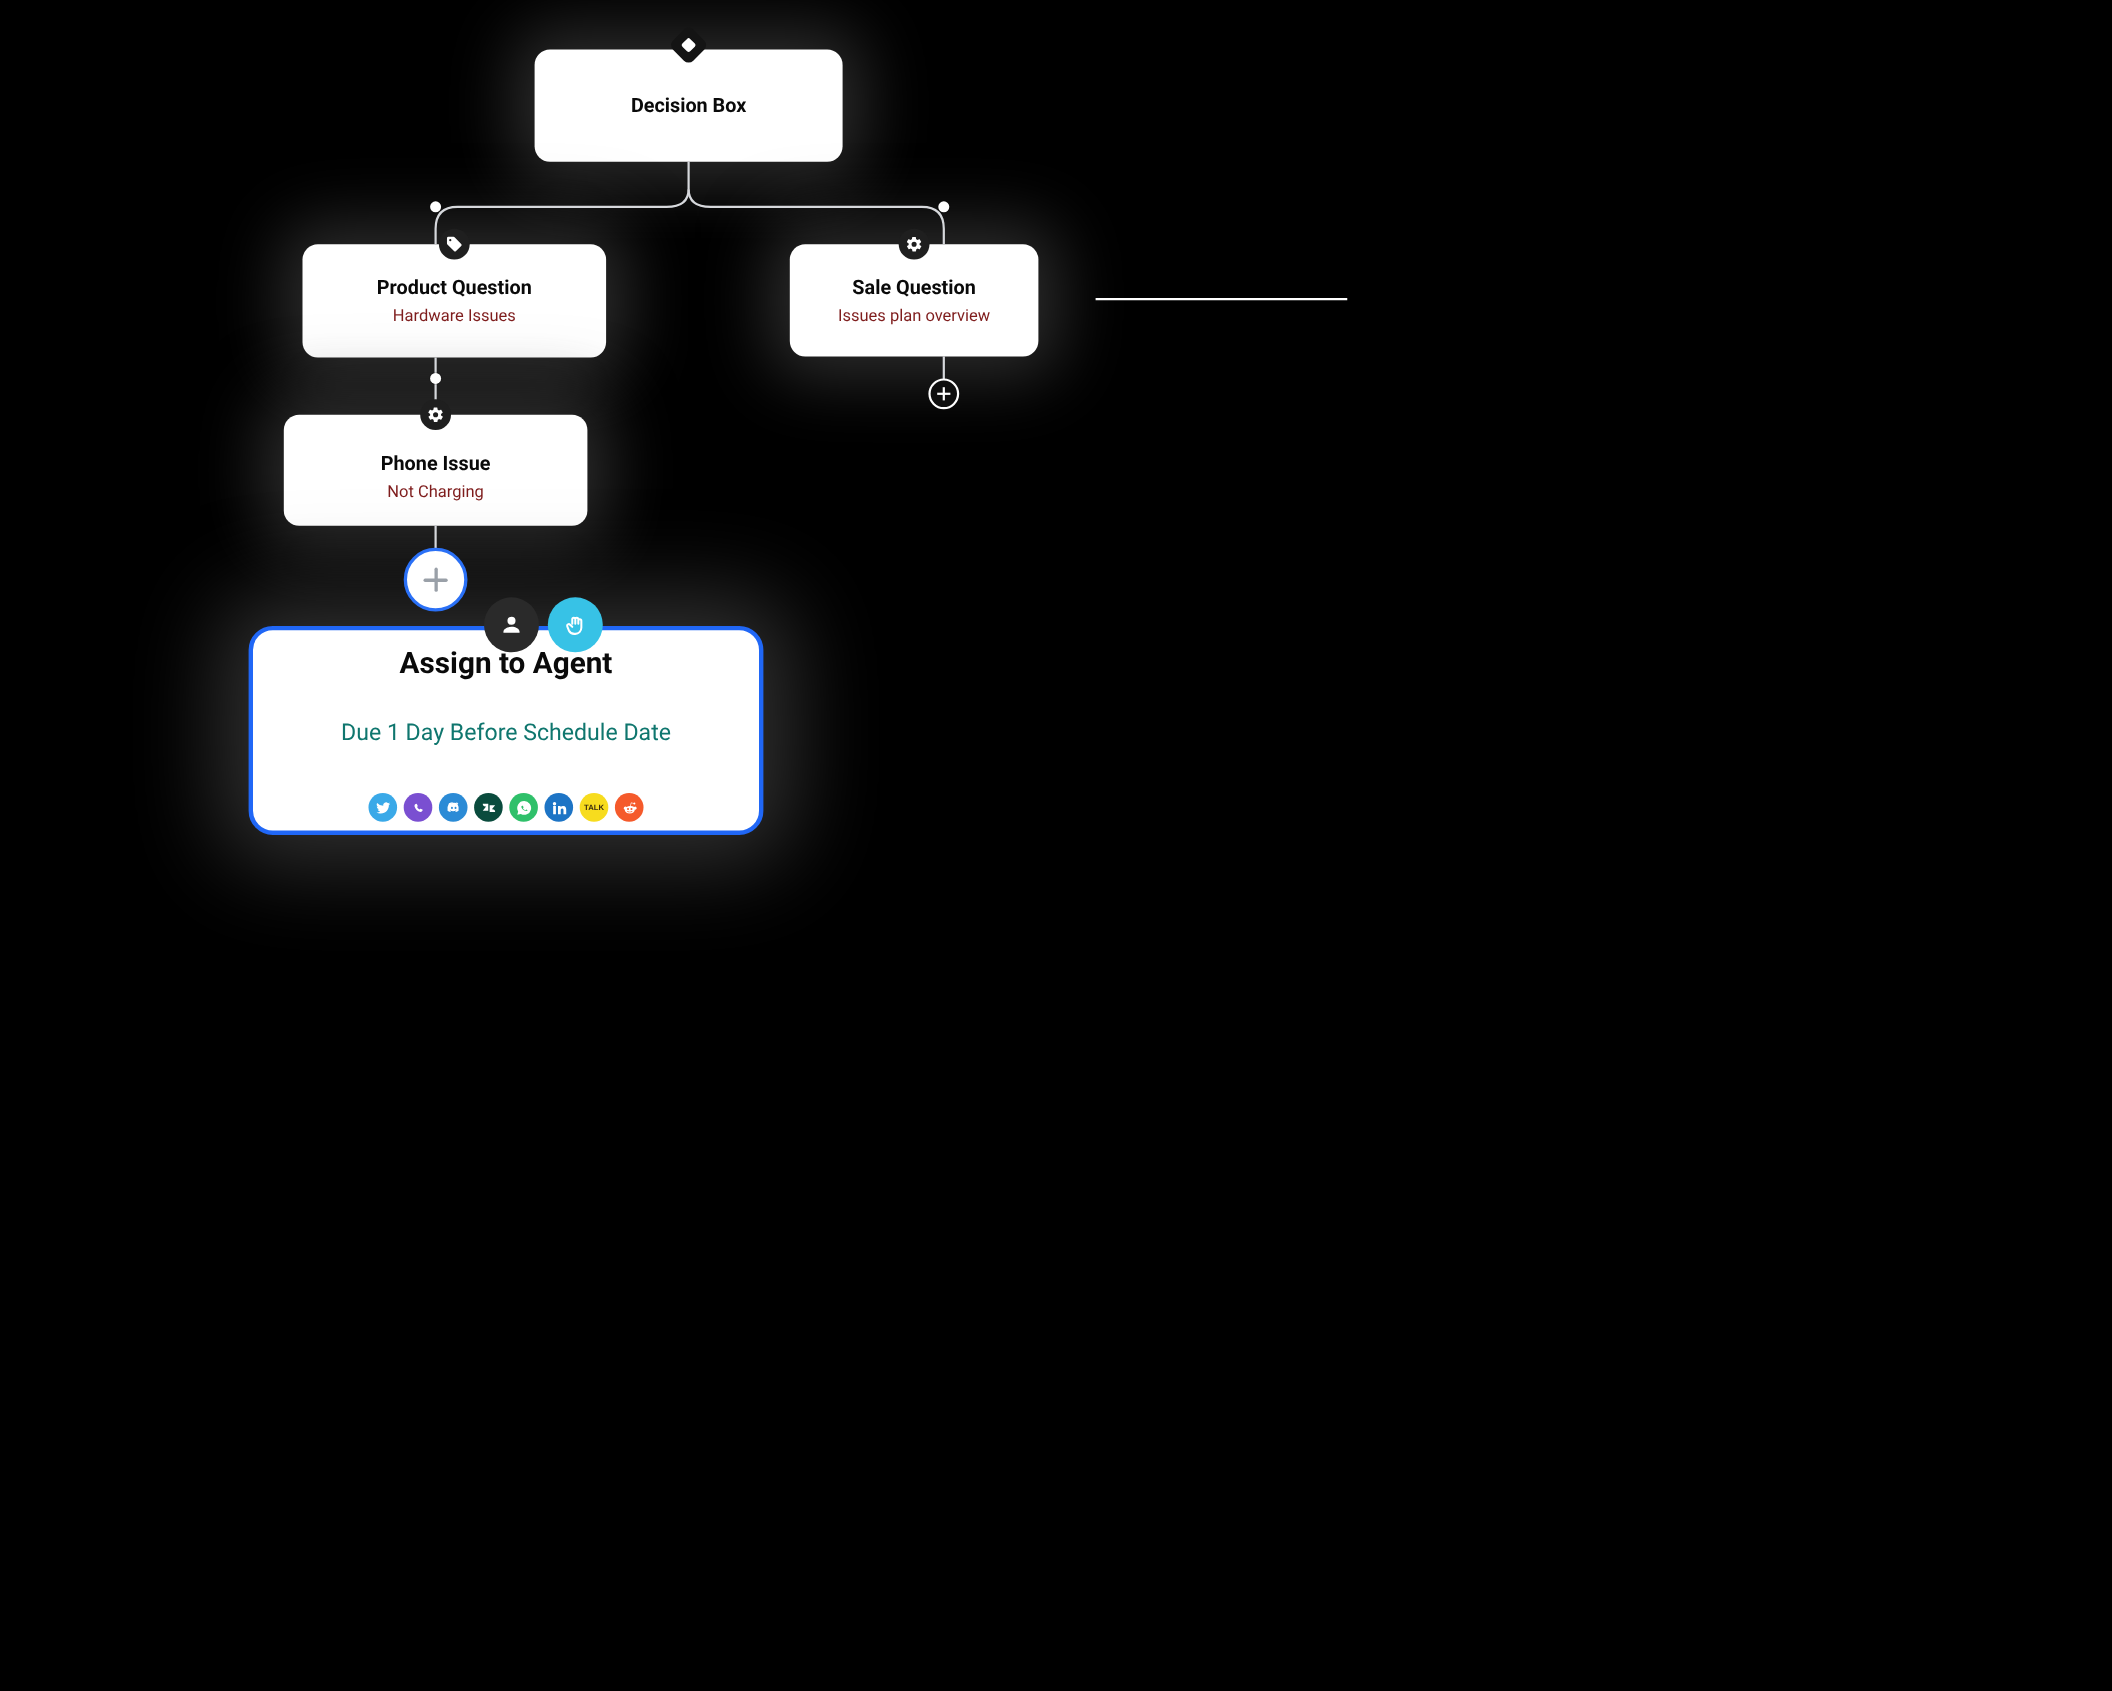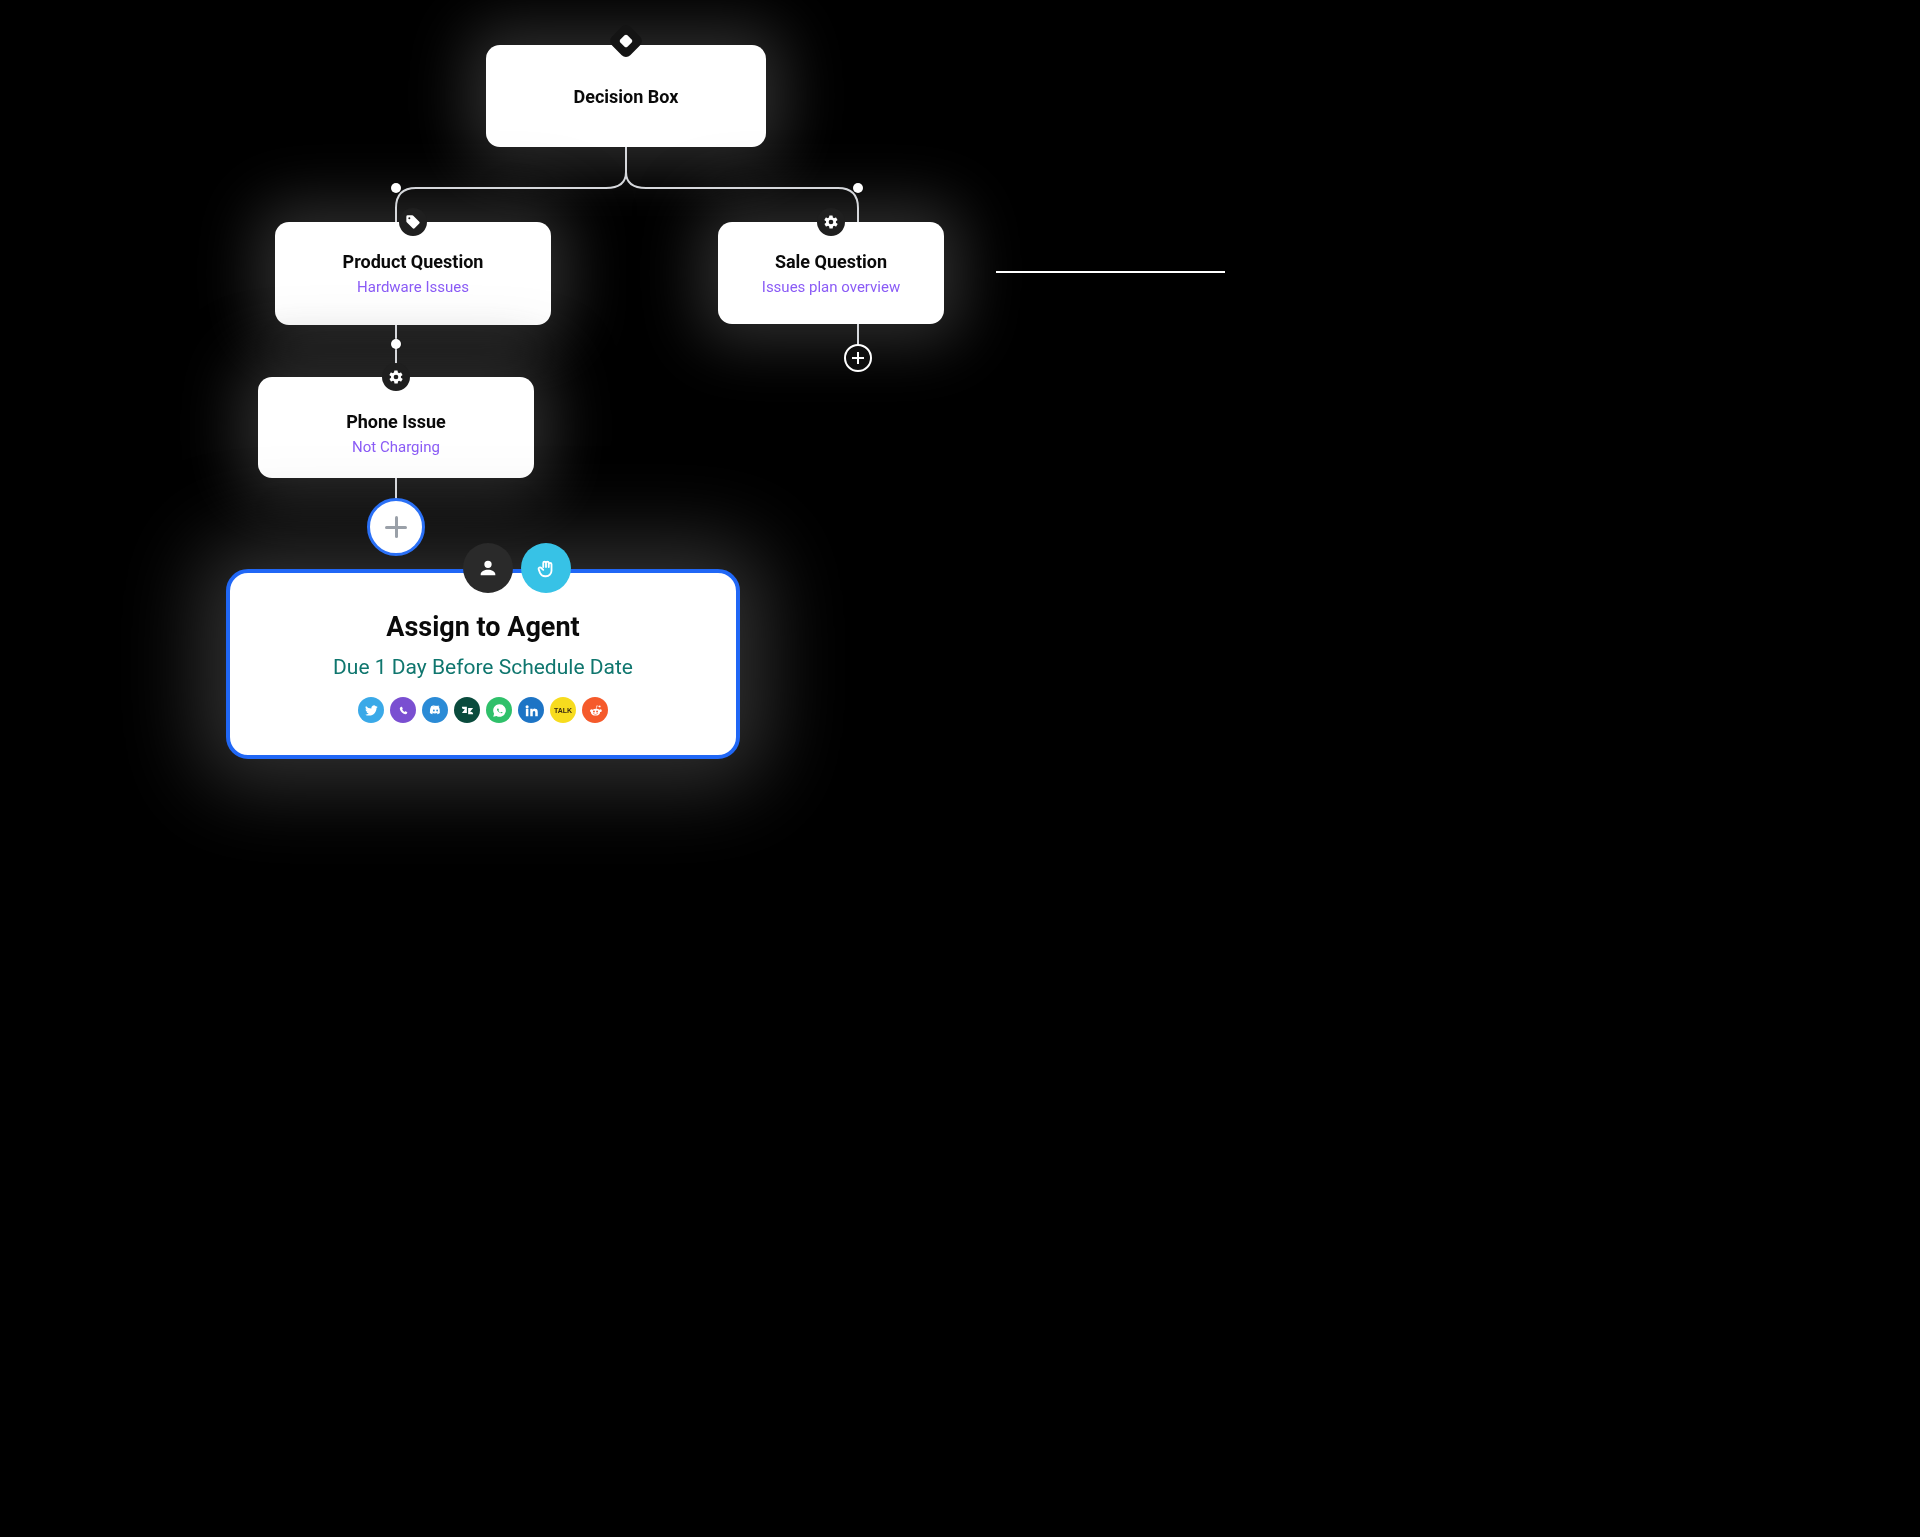--- a/index.html
+++ b/index.html
@@ -27,21 +27,21 @@
     flex-direction: column;
     align-items: center;
     justify-content: center;
     text-align: right;
   }
   .node .title {
     font-weight: 700;
     color: #0a0a0a;
   }
   .node .subtitle {
-    color: #8b5cf6;
+    color: #7f1d1d;
     margin-top: 6px;
   }
 
   
   .decision {
     left: 486px; top: 45px;
     width: 280px; height: 102px;
   }
   .decision .title { font-size: 18px; }
 
@@ -65,24 +65,25 @@
   .phone {
     left: 258px; top: 377px;
     width: 276px; height: 101px;
   }
   .phone .title { font-size: 18px; margin-top: 12px; }
   .phone .subtitle { font-size: 15px; }
 
   
   .assign {
     left: 226px; top: 569px;
-    width: 514px; height: 190px;
+    width: 468px; height: 190px;
     border: 4px solid #2067f6;
     border-radius: 22px;
     box-shadow: 0 0 80px 28px rgba(80,80,80,0.6);
+    gap: 24px;
   }
   .assign .title { font-size: 27px; margin-top: 6px; }
   .assign .subtitle { font-size: 21px; margin-top: 12px; color: #0f766e; }
 
   
   .badge {
     position: absolute;
     width: 28px; height: 28px;
     top: -14px;
     display: flex; align-items: center; justify-content: center;

